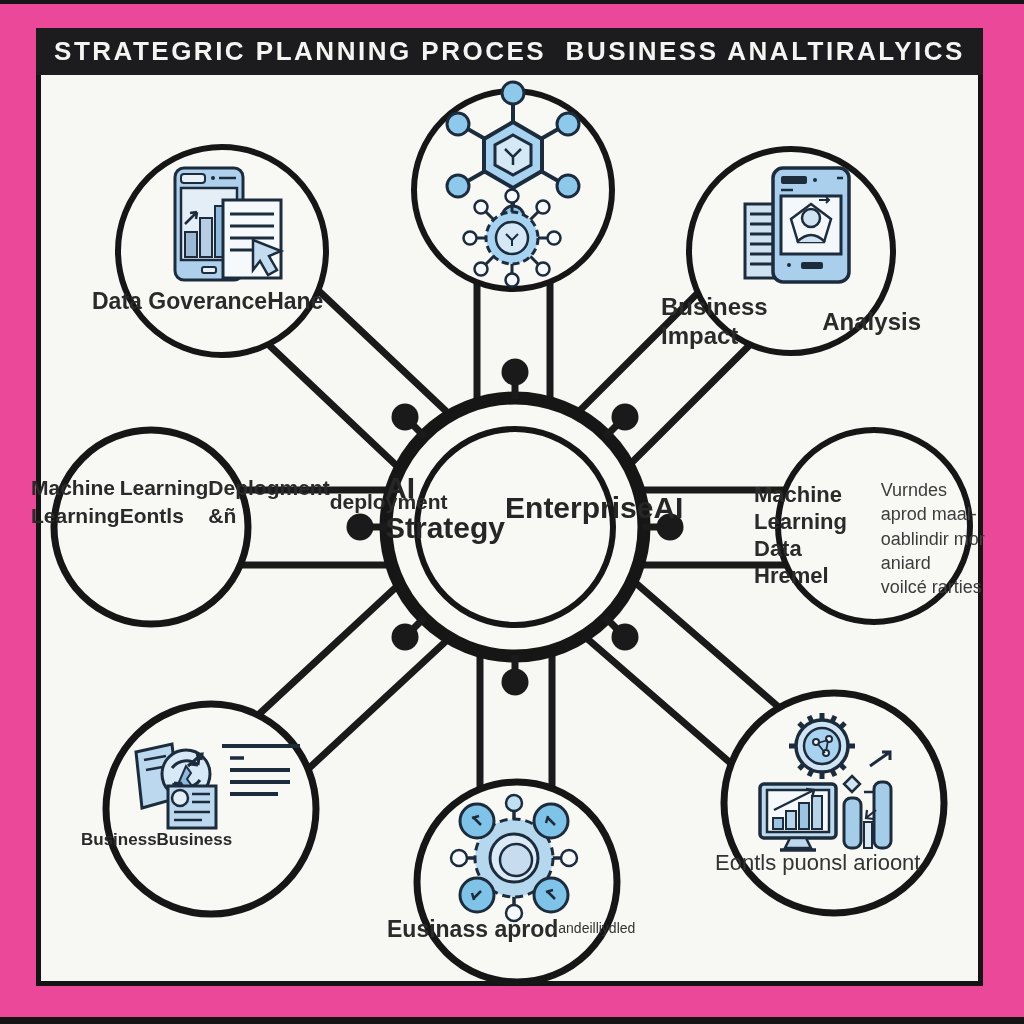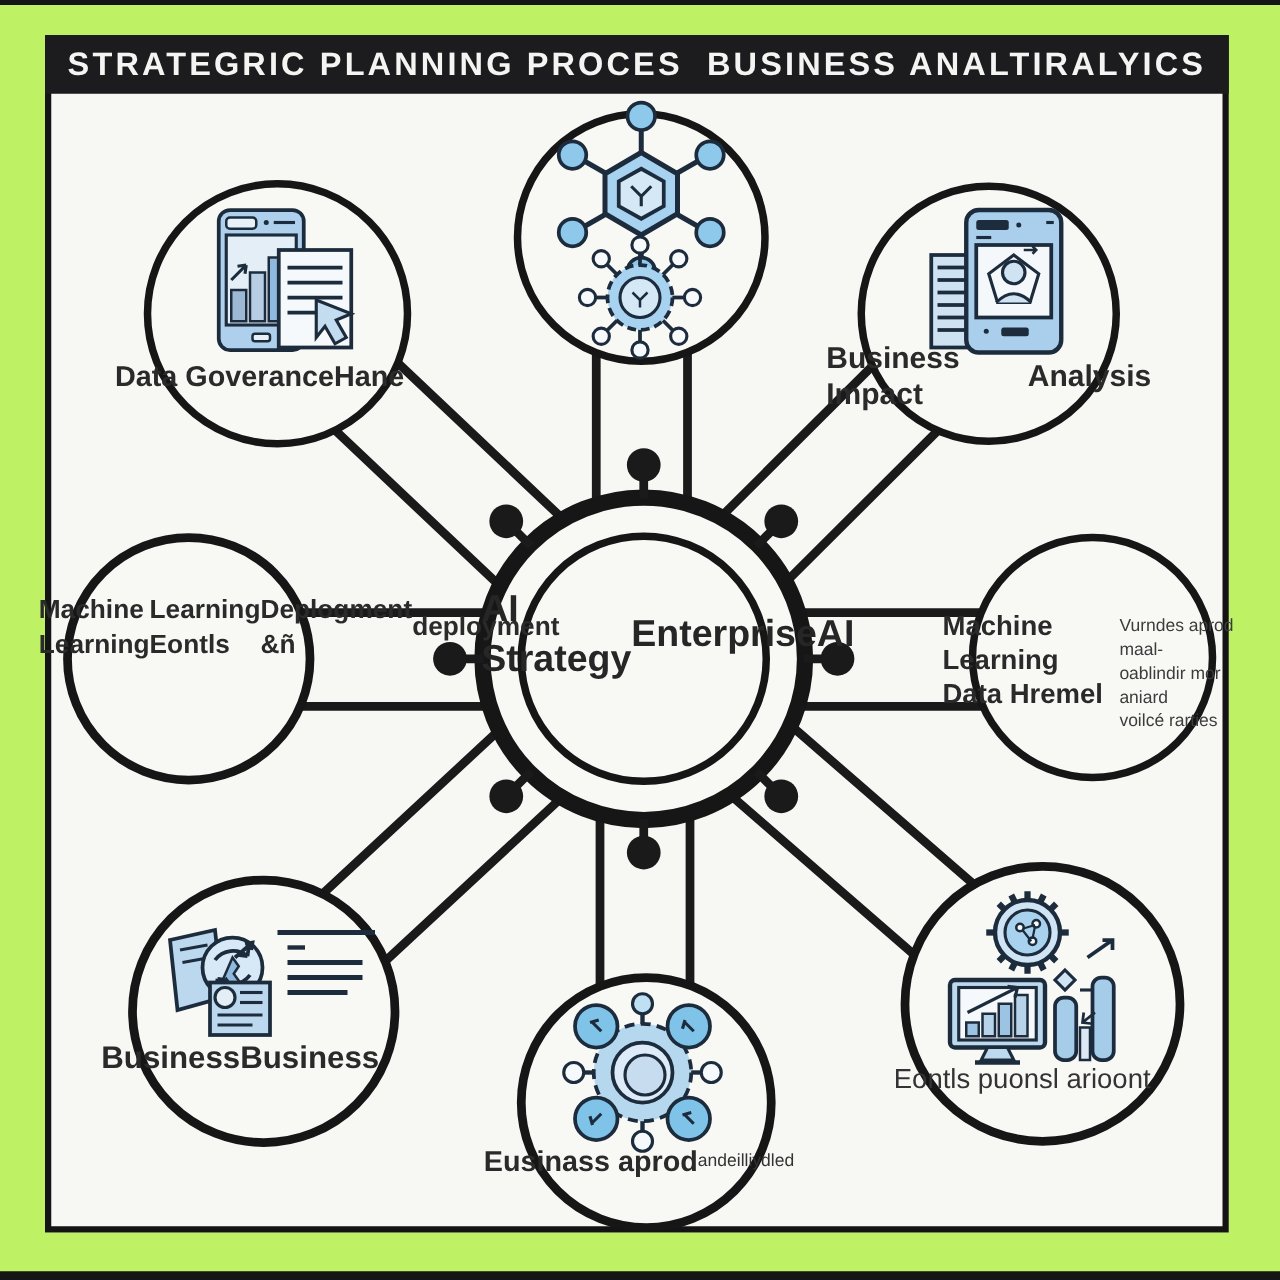--- a/index.html
+++ b/index.html
@@ -1,33 +1,33 @@
 <!DOCTYPE html>
 <html><head>
 <meta charset="utf-8">
 <style>
   html,body{margin:0;padding:0;background:#fff;}
-  .canvas{position:relative;width:1024px;height:1024px;background:#bef264;overflow:hidden;
+  .canvas{position:relative;width:1024px;height:1024px;background:#ec4899;overflow:hidden;
           font-family:"Liberation Sans",sans-serif;color:#222;}
   .edge-strip{position:absolute;left:0;width:1024px;background:#151515;}
   .edge-strip.top{top:0;height:4px;}
   .edge-strip.bottom{top:1017px;height:7px;}
   .frame{position:absolute;left:36px;top:28px;width:947px;height:958px;
          border:5px solid #141414;background:#f7f7f4;box-sizing:border-box;}
   .banner{position:absolute;left:36px;top:28px;width:947px;height:47px;background:#1c1c1e;
           display:flex;align-items:center;justify-content:center;box-sizing:border-box;}
   .banner span{color:#f4f4f2;font-size:26px;font-weight:700;letter-spacing:2.5px;white-space:pre;}
   svg.layer{position:absolute;left:0;top:0;}
   .lbl{position:absolute;display:flex;align-items:center;justify-content:flex-start;
        text-align:left;line-height:1.22;}
   .lbl span{display:block;}
   .hub-lbl{font-size:30px;font-weight:700;color:#262626;line-height:1.32;}
   .big{font-size:23px;font-weight:700;color:#2a2a2a;}
   .mid{font-size:21px;font-weight:700;color:#2a2a2a;}
-  .sub{font-size:14px;font-weight:400;color:#3c3c3c;line-height:1.35;margin-top:19px;}
+  .sub{font-size:18px;font-weight:400;color:#3c3c3c;line-height:1.35;margin-top:6px;}
   .thin{font-size:14px;font-weight:400;color:#333;}
   .single{font-size:22px;font-weight:400;color:#333;}
 </style>
 </head>
 <body>
 
 <div class="canvas">
   <div class="edge-strip top"></div>
   <div class="edge-strip bottom"></div>
   <div class="frame"></div>
@@ -269,21 +269,21 @@
     <span>AI Strategy</span>
     <span>Enterprise</span>
     <span>AI</span>
   </div>
 
   <div class="lbl big" style="left:92px;top:287px;width:260px;">
     <span>Data Goverance</span>
     <span>Hane</span>
   </div>
 
-  <div class="lbl big" style="left:661px;top:272px;width:260px;font-size:24px;">
+  <div class="lbl big" style="left:661px;top:292px;width:260px;font-size:24px;">
     <span>Business Impact</span>
     <span>Analysis</span>
   </div>
 
   <div class="lbl mid" style="left:31px;top:474px;width:240px;line-height:1.34;">
     <span>Machine Learning</span>
     <span>Learning Eontls</span>
     <span>Deplogment &amp;ñ</span>
     <span>deployment</span>
   </div>
@@ -293,21 +293,21 @@
       <span style="display:block;">Machine Learning</span>
       <span style="display:block;">Data Hremel</span>
     </div>
     <div class="sub">
       <span style="display:block;">Vurndes aprod maal-</span>
       <span style="display:block;">oablindir mor aniard</span>
       <span style="display:block;">voilcé rarties</span>
     </div>
   </div>
 
-  <div class="lbl big" style="left:81px;top:828px;width:260px;font-size:25px;line-height:1.45;">
+  <div class="lbl big" style="left:81px;top:828px;width:260px;font-size:17px;line-height:1.45;">
     <span>Business</span>
     <span>Business</span>
   </div>
 
   <div class="lbl" style="left:387px;top:915px;width:260px;">
     <span class="big">Eusinass aprod</span>
     <span class="thin">andeilliydled</span>
   </div>
 
   <div class="lbl single" style="left:715px;top:850px;width:240px;">

